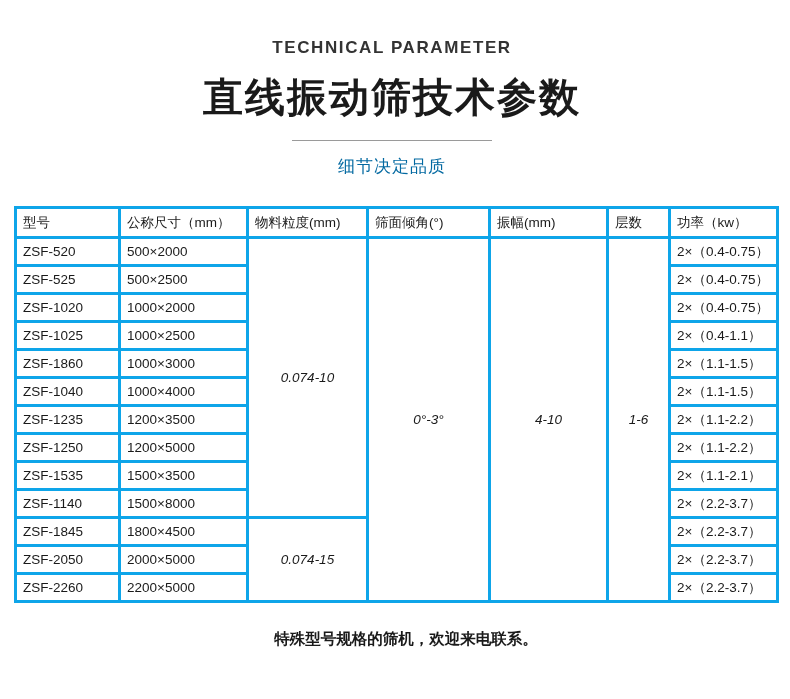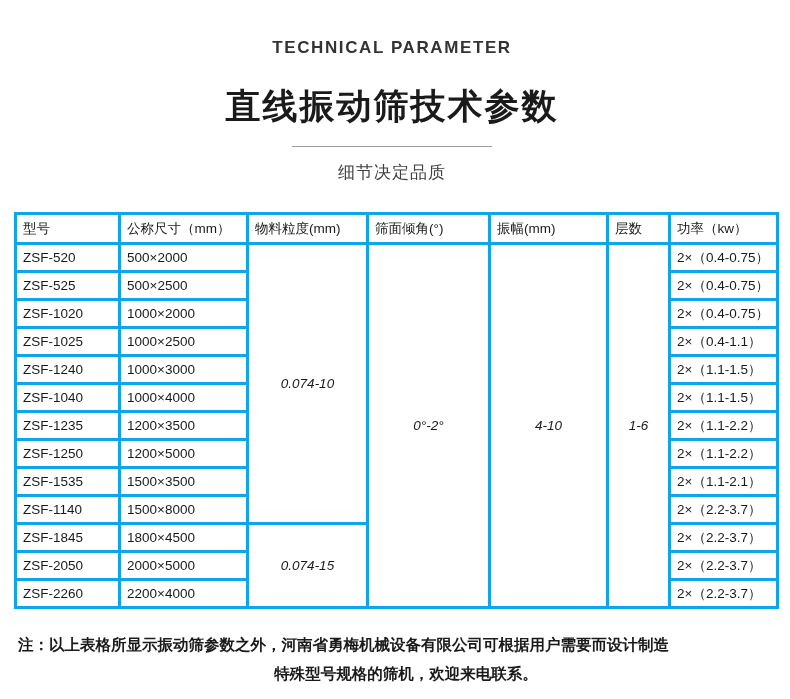--- a/index.html
+++ b/index.html
@@ -24,42 +24,42 @@
     text-align: center;
     padding-top: 38px;
   }
   .eyebrow {
     font-size: 17px;
     font-weight: bold;
     letter-spacing: 1.6px;
     color: #333333;
   }
   .main-title {
-    margin-top: 28px;
-    font-size: 35px;
+    margin-top: 16px;
+    font-size: 40px;
     font-weight: bold;
     letter-spacing: 2px;
     color: #1a1a1a;
     line-height: 1.15;
   }
   .divider-wrap {
     margin-top: 20px;
     display: flex;
     justify-content: center;
     align-items: center;
   }
   .divider {
     width: 200px;
     height: 1px;
     background: #9a9a9a;
   }
   .subtitle {
     margin-top: 14px;
     font-size: 17px;
-    color: #404040;
+    color: #0369a1;
     letter-spacing: 1px;
   }
 
   .table-wrap {
     margin: 28px 14px 0 14px;
   }
   table.spec {
     border-collapse: collapse;
     width: 762px;
     table-layout: fixed;
@@ -137,21 +137,21 @@
           <td>筛面倾角(°)</td>
           <td>振幅(mm)</td>
           <td>层数</td>
           <td>功率（kw）</td>
         </tr>
 
         <tr>
           <td>ZSF-520</td>
           <td>500×2000</td>
           <td class="center" rowspan="10">0.074-10</td>
-          <td class="center" rowspan="13">0°-2°</td>
+          <td class="center" rowspan="13">0°-3°</td>
           <td class="center" rowspan="13">4-10</td>
           <td class="center" rowspan="13">1-6</td>
           <td>2×（0.4-0.75）</td>
         </tr>
 
         <tr>
           <td>ZSF-525</td>
           <td>500×2500</td>
           <td>2×（0.4-0.75）</td>
         </tr>
@@ -159,21 +159,21 @@
           <td>ZSF-1020</td>
           <td>1000×2000</td>
           <td>2×（0.4-0.75）</td>
         </tr>
         <tr>
           <td>ZSF-1025</td>
           <td>1000×2500</td>
           <td>2×（0.4-1.1）</td>
         </tr>
         <tr>
-          <td>ZSF-1240</td>
+          <td>ZSF-1860</td>
           <td>1000×3000</td>
           <td>2×（1.1-1.5）</td>
         </tr>
         <tr>
           <td>ZSF-1040</td>
           <td>1000×4000</td>
           <td>2×（1.1-1.5）</td>
         </tr>
         <tr>
           <td>ZSF-1235</td>
@@ -202,25 +202,24 @@
           <td class="center" rowspan="3">0.074-15</td>
           <td>2×（2.2-3.7）</td>
         </tr>
         <tr>
           <td>ZSF-2050</td>
           <td>2000×5000</td>
           <td>2×（2.2-3.7）</td>
         </tr>
         <tr>
           <td>ZSF-2260</td>
-          <td>2200×4000</td>
+          <td>2200×5000</td>
           <td>2×（2.2-3.7）</td>
         </tr>
       </tbody>
     </table>
   </div>
 
   <div class="note">
-    <span>注：以上表格所显示振动筛参数之外，河南省勇梅机械设备有限公司可根据用户需要而设计制造</span>
     <span class="line2">特殊型号规格的筛机，欢迎来电联系。</span>
   </div>
 
 </div>
 
 </body></html>

